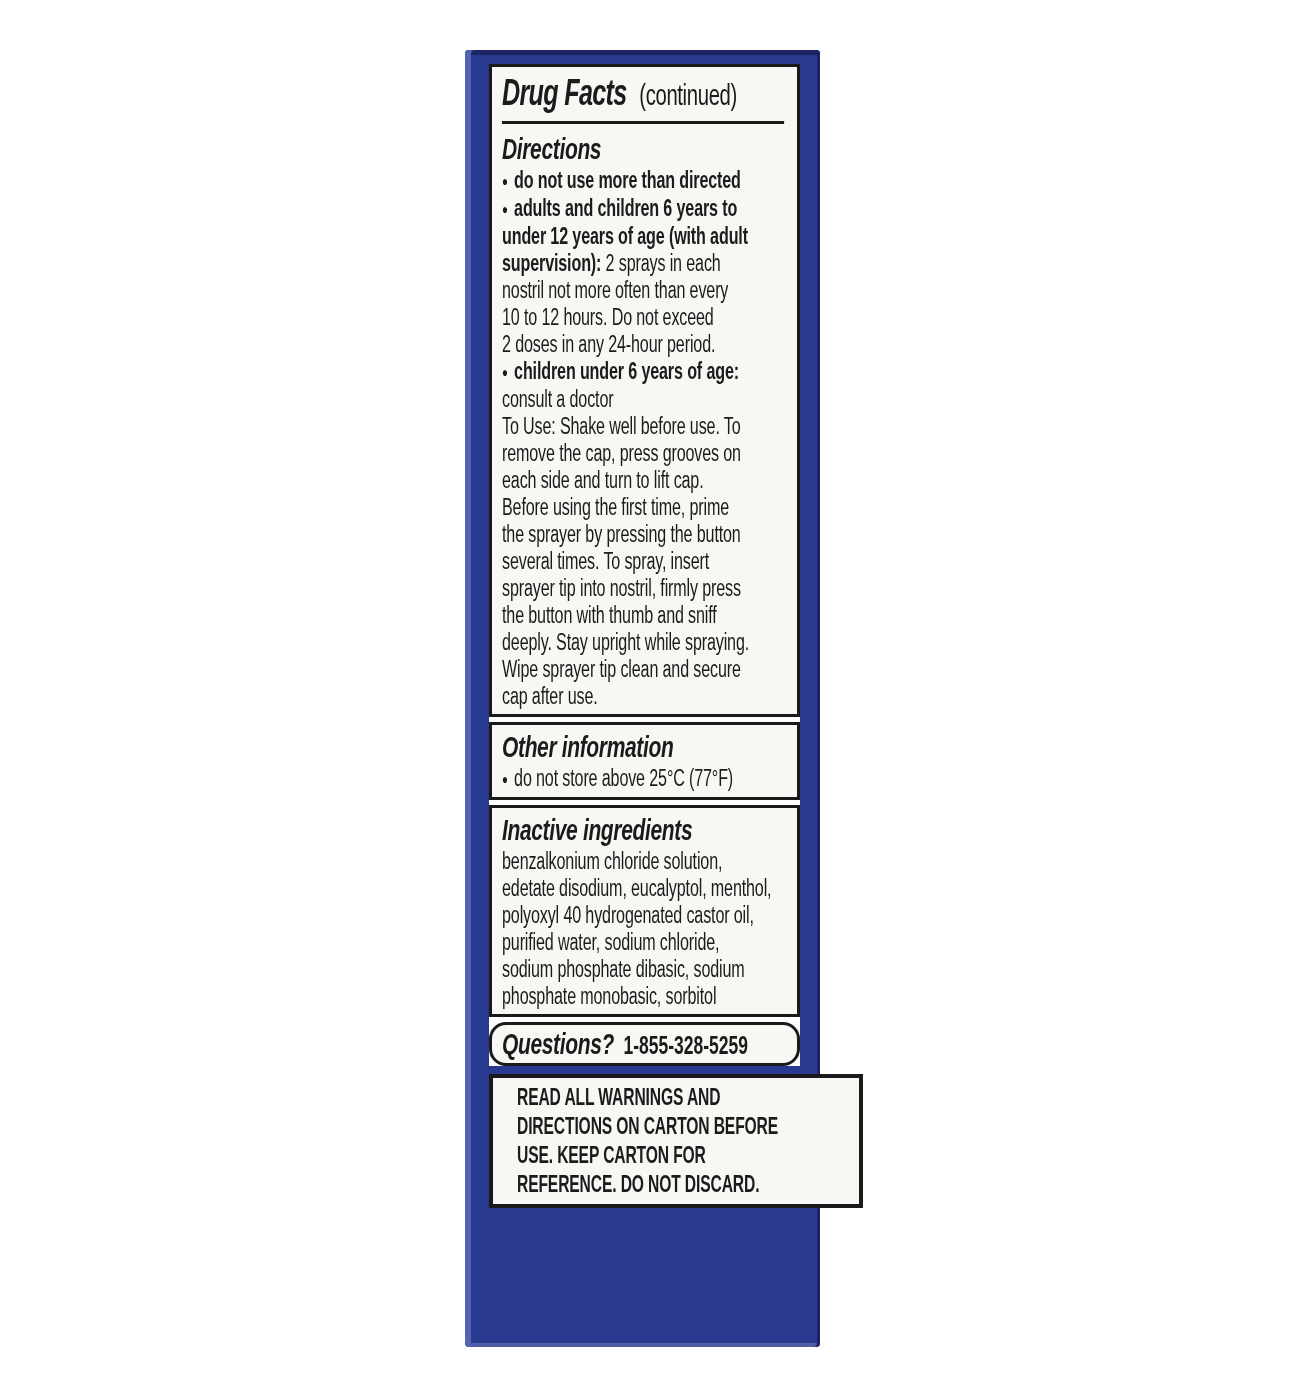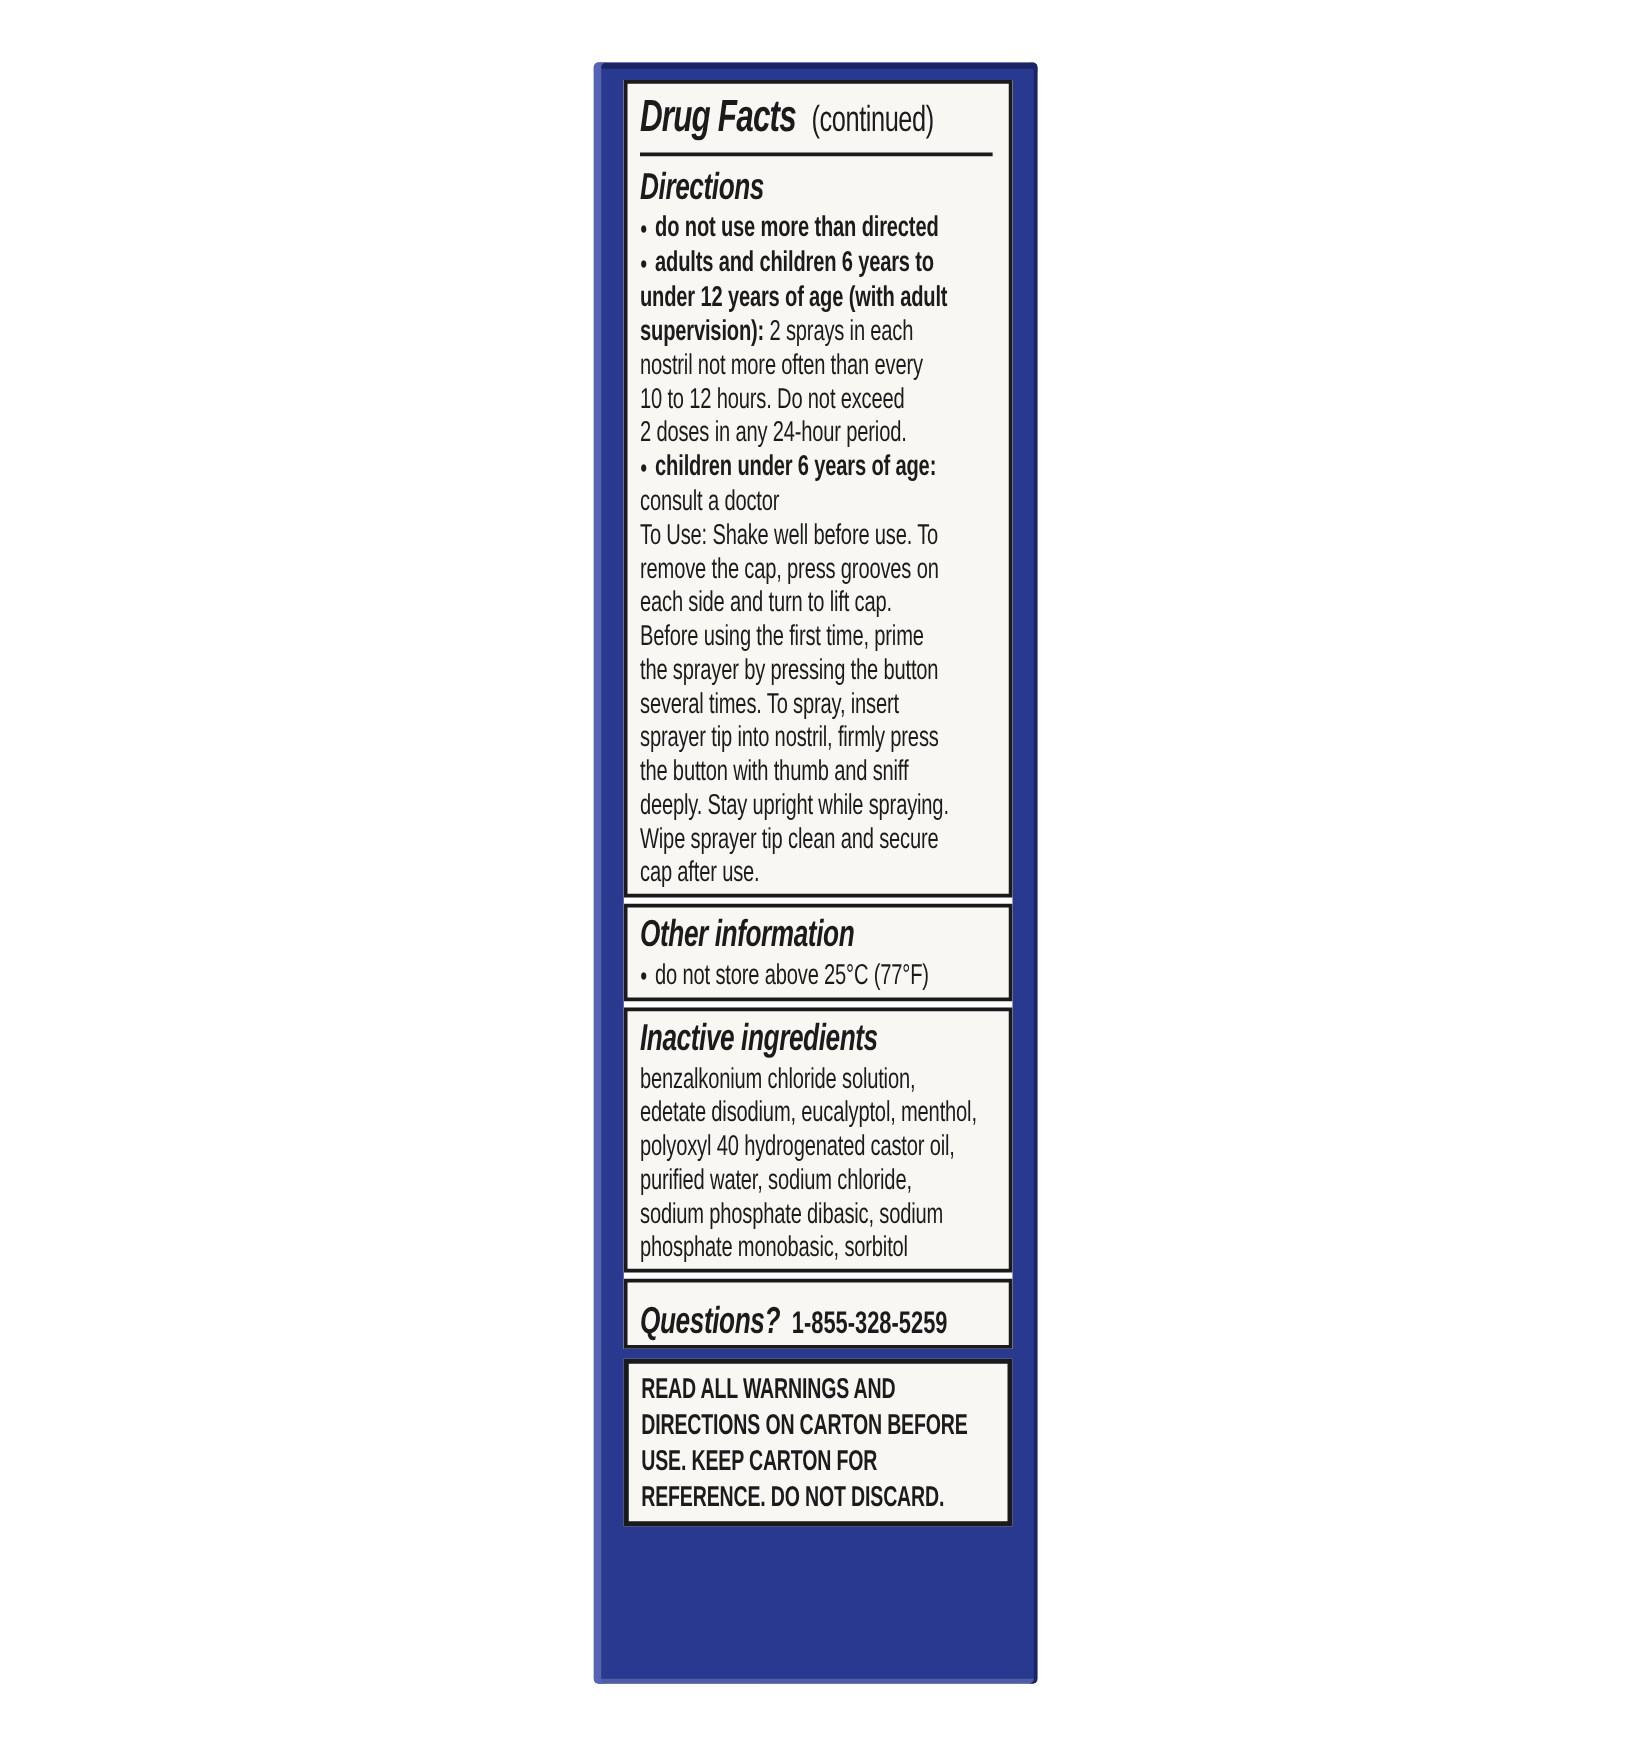--- a/index.html
+++ b/index.html
@@ -11,21 +11,21 @@
     --border-black:#1a1a1a;
     --text-black:#1b1b1b;
     --footer-text:#e9eef8;
   }
   *{margin:0;padding:0;box-sizing:border-box;}
   html,body{background:var(--page-bg);}
   body{font-family:"Liberation Sans", sans-serif;}
   .page{position:relative;width:1300px;height:1400px;background:var(--page-bg);overflow:hidden;}
 
   .panel{
-    position:absolute;left:475px;top:50px;width:355px;height:1297px;
+    position:absolute;left:465px;top:50px;width:355px;height:1297px;
     background:var(--panel-blue);
     border-radius:4px;
     box-shadow:
       inset 6px 0 0 var(--panel-edge-light),
       inset 0 5px 0 var(--panel-edge-dark),
       inset -3px 0 0 var(--panel-edge-dark),
       inset 0 -4px 0 rgba(255,255,255,0.18);
     padding:14px 20px 0 24px;
   }
 
@@ -57,24 +57,24 @@
 
   .tline{font-size:23px;line-height:27px;letter-spacing:-0.2px;white-space:nowrap;}
   .tline .b{font-weight:bold;}
   .bullet{display:inline-block;font-size:14px;vertical-align:2px;margin-right:9px;}
 
   .qrow{white-space:nowrap;padding:1px 0;}
   .q-heading{font-size:30px;font-style:italic;font-weight:bold;letter-spacing:-0.5px;line-height:34px;}
   .q-phone{font-size:25px;font-weight:bold;margin-left:9px;letter-spacing:0;}
 
   .warnbox{
-    margin-top:8px;width:311px;
+    margin-top:8px;width:374px;
     background:var(--box-bg);
     border:4px solid var(--border-black);
-    padding:5px 10px;color:var(--text-black);overflow:hidden;
+    padding:5px 24px;color:var(--text-black);overflow:hidden;
   }
   .warnbox .tline{font-size:23px;line-height:29px;font-weight:bold;letter-spacing:-0.2px;}
 
   .footer{
     margin:14px 0 0 6px;width:305px;color:var(--footer-text);overflow:visible;
   }
   .footer .tline{font-size:25px;line-height:27px;font-weight:bold;letter-spacing:-0.2px;}
 </style>
 </head>
 <body>
@@ -133,21 +133,21 @@
               <div class="tline">benzalkonium chloride solution,</div>
               <div class="tline">edetate disodium, eucalyptol, menthol,</div>
               <div class="tline">polyoxyl 40 hydrogenated castor oil,</div>
               <div class="tline">purified water, sodium chloride,</div>
               <div class="tline">sodium phosphate dibasic, sodium</div>
               <div class="tline">phosphate monobasic, sorbitol</div>
             </div>
         </div>
       </section>
 
-      <section class="box" style="padding-top:13px;padding-bottom:1px;">
+      <section class="box" style="padding-top:1px;padding-bottom:1px;border-radius:17px;">
         <div class="cond">
           <div class="qrow">
             <span class="q-heading">Questions?</span>
             <span class="q-phone">1-855-328-5259</span>
           </div>
         </div>
       </section>
 
     </div>
 

